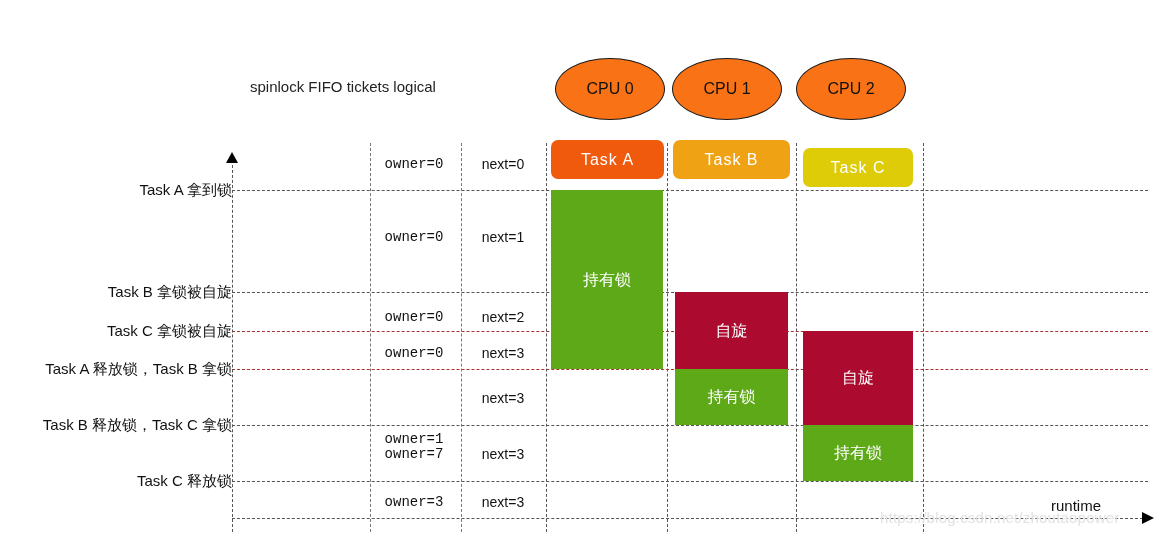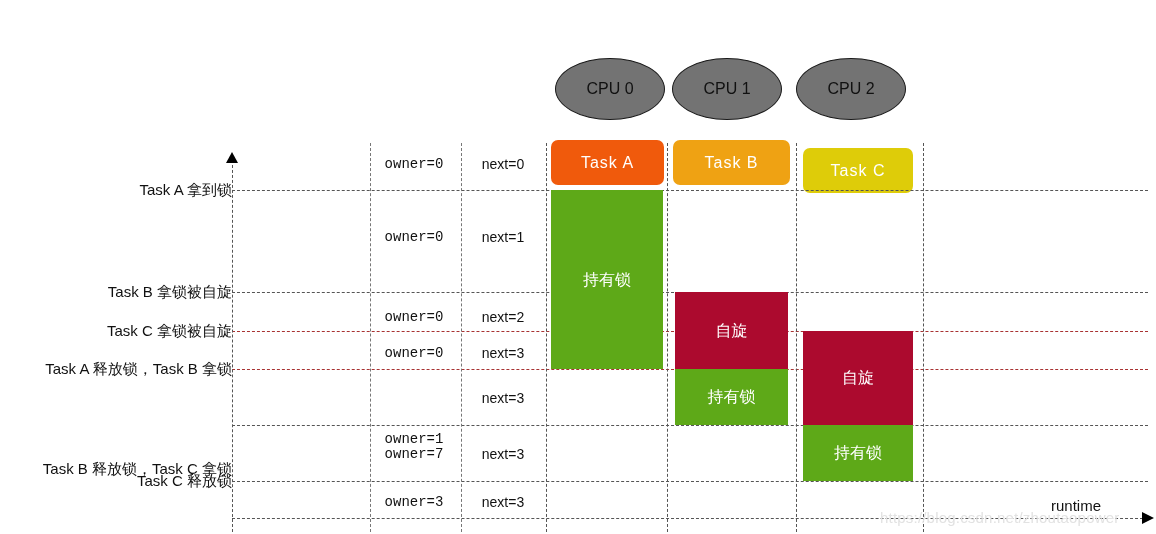--- a/index.html
+++ b/index.html
@@ -37,38 +37,38 @@
   }
 
   
   .cpu-node {
     position: absolute;
     top: 58px;
     width: 110px;
     height: 62px;
     border: 1.4px solid #1a1a1a;
     border-radius: 50%;
-    background: #737373;
+    background: #f97316;
     box-sizing: border-box;
   }
   .cpu-node span {
     position: absolute;
     left: 0; right: 0;
     top: 50%;
     transform: translateY(-50%);
     text-align: center;
     font-size: 16px;
     color: #111111;
   }
 
   
   .task-chip {
     position: absolute;
     top: 140px;
-    height: 45px;
+    height: 39px;
     border-radius: 7px;
     box-sizing: border-box;
   }
   .task-chip span {
     position: absolute;
     left: 0; right: 0;
     top: 50%;
     transform: translateY(-50%);
     text-align: center;
     font-size: 16px;
@@ -165,20 +165,21 @@
     color: #e2e2e2;
     white-space: nowrap;
     letter-spacing: 0.2px;
   }
 </style>
 </head>
 <body>
 
 <div id="canvas">
 
+  <div id="subtitle">spinlock FIFO tickets logical</div>
 
   <div class="cpu-node" style="left:555px;">
     <span>CPU 0</span>
   </div>
   <div class="cpu-node" style="left:672px;">
     <span>CPU 1</span>
   </div>
   <div class="cpu-node" style="left:796px;">
     <span>CPU 2</span>
   </div>
@@ -210,21 +211,21 @@
   <div class="vline" style="left:923px; top:143px; height:389px;"></div>
 
   <div class="arrow-up" style="left:226px; top:152px;"></div>
   <div class="arrow-right" style="left:1142px; top:512px;"></div>
   <div id="runtime-label">runtime</div>
 
   <div class="evt-label" style="top:190px;">Task A 拿到锁</div>
   <div class="evt-label" style="top:292px;">Task B 拿锁被自旋</div>
   <div class="evt-label" style="top:331px;">Task C 拿锁被自旋</div>
   <div class="evt-label" style="top:369px;">Task A 释放锁，Task B 拿锁</div>
-  <div class="evt-label" style="top:425px;margin-top:44px;">Task B 释放锁，Task C 拿锁</div>
+  <div class="evt-label" style="top:425px;">Task B 释放锁，Task C 拿锁</div>
   <div class="evt-label" style="top:481px;">Task C 释放锁</div>
 
   <div class="state-cell owner" style="top:164px;">owner=0</div>
   <div class="state-cell next" style="top:164px;">next=0</div>
 
   <div class="state-cell owner" style="top:237px;">owner=0</div>
   <div class="state-cell next" style="top:237px;">next=1</div>
 
   <div class="state-cell owner" style="top:317px;">owner=0</div>
   <div class="state-cell next" style="top:317px;">next=2</div>

